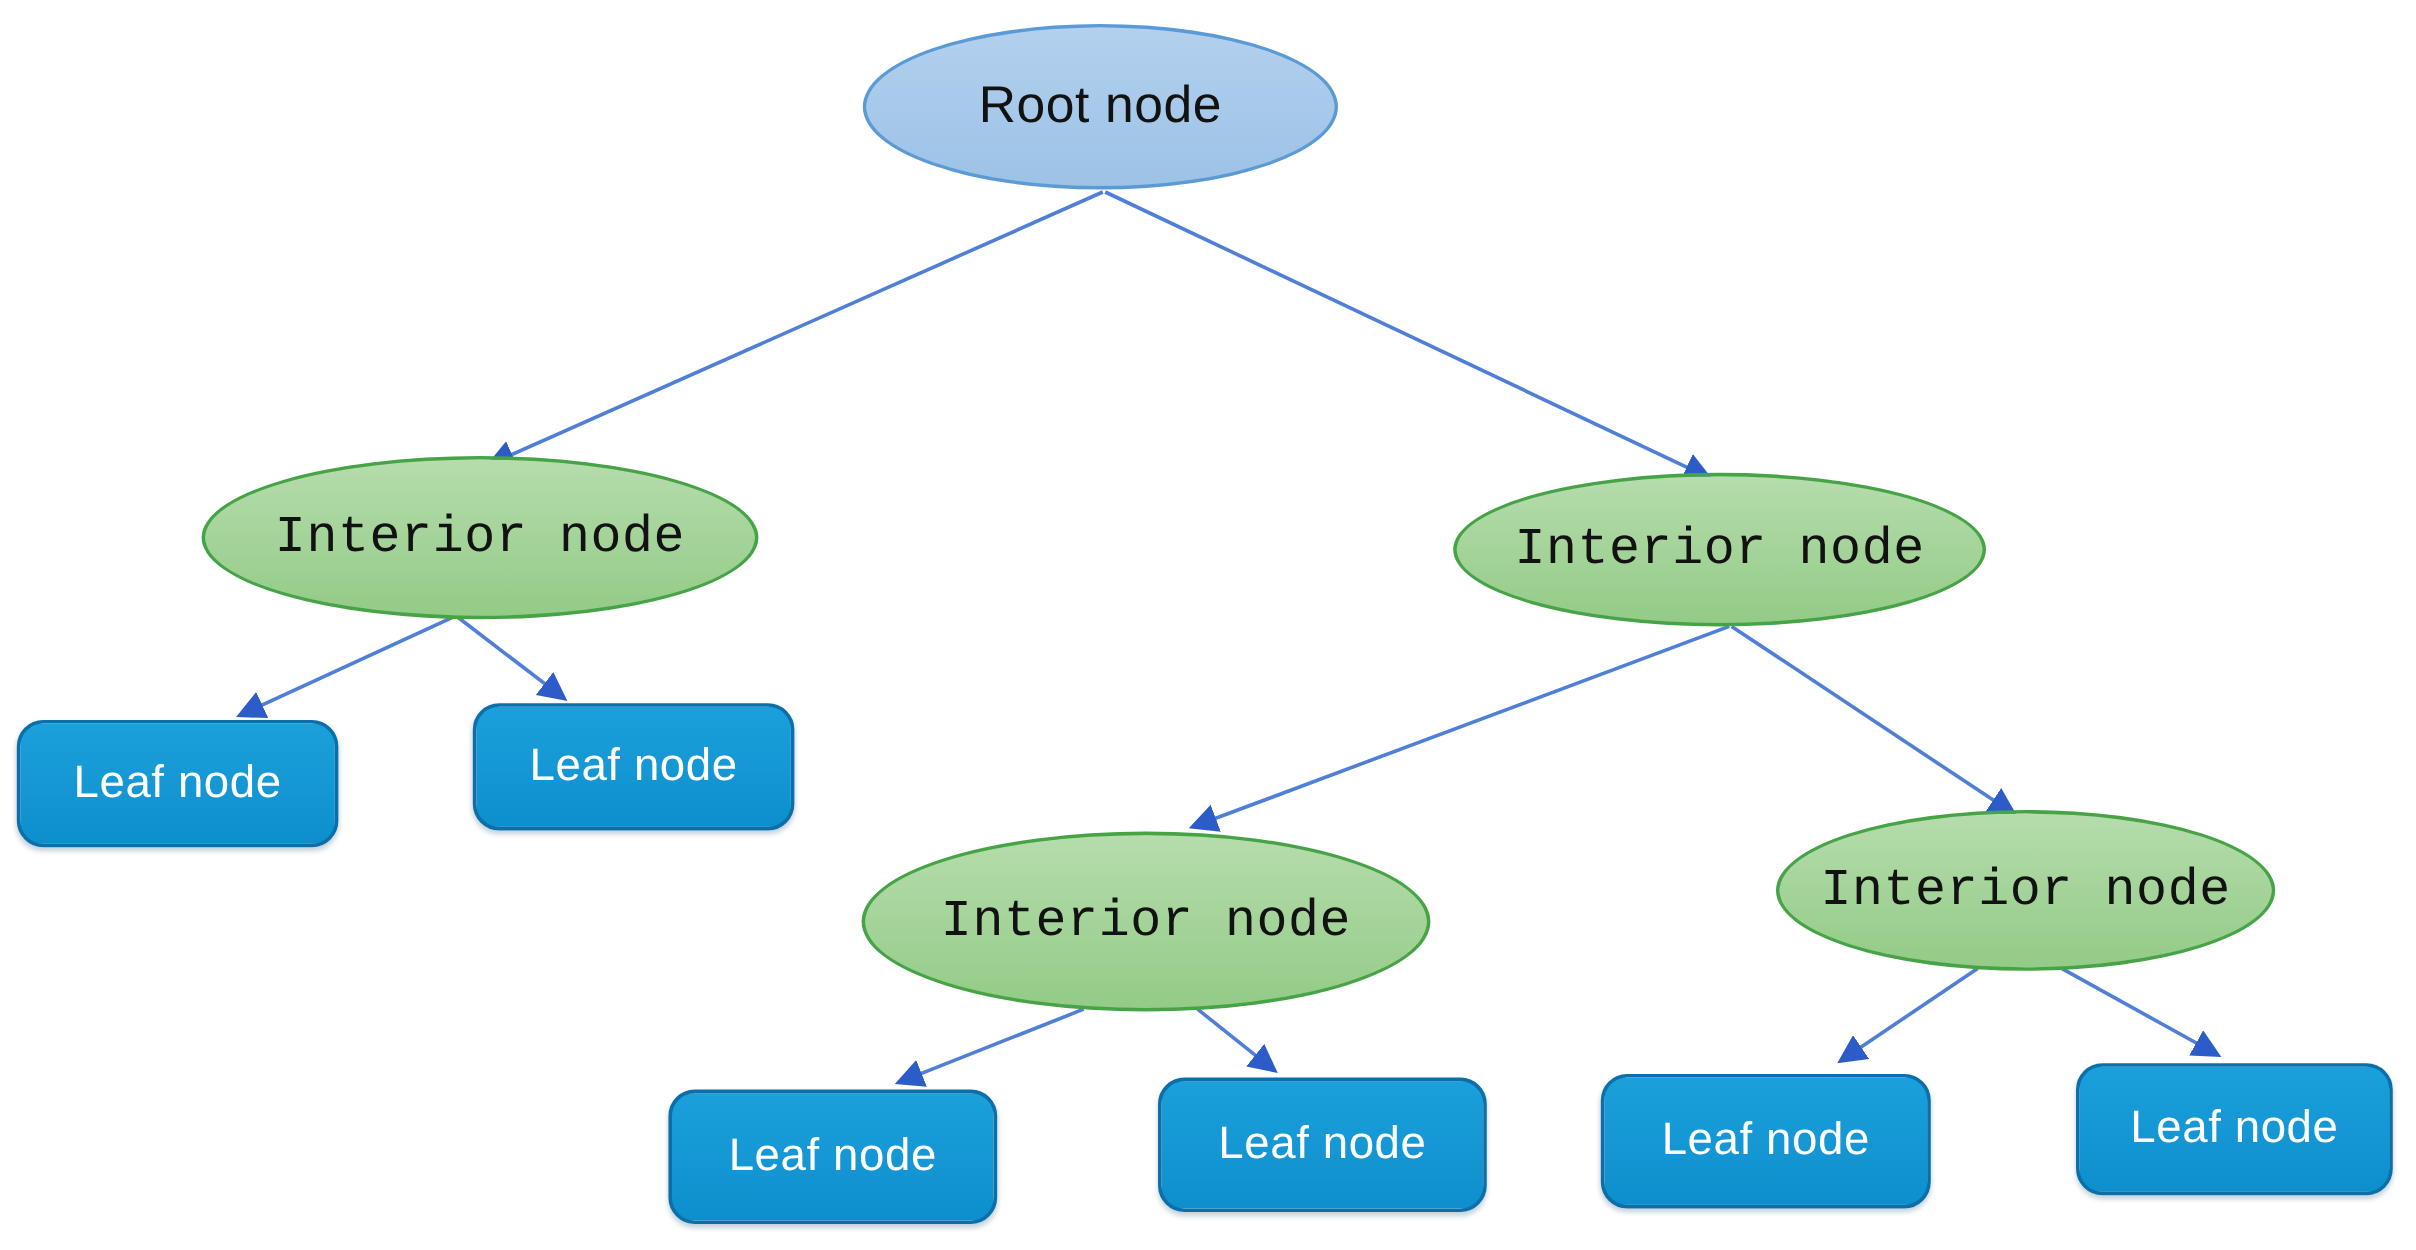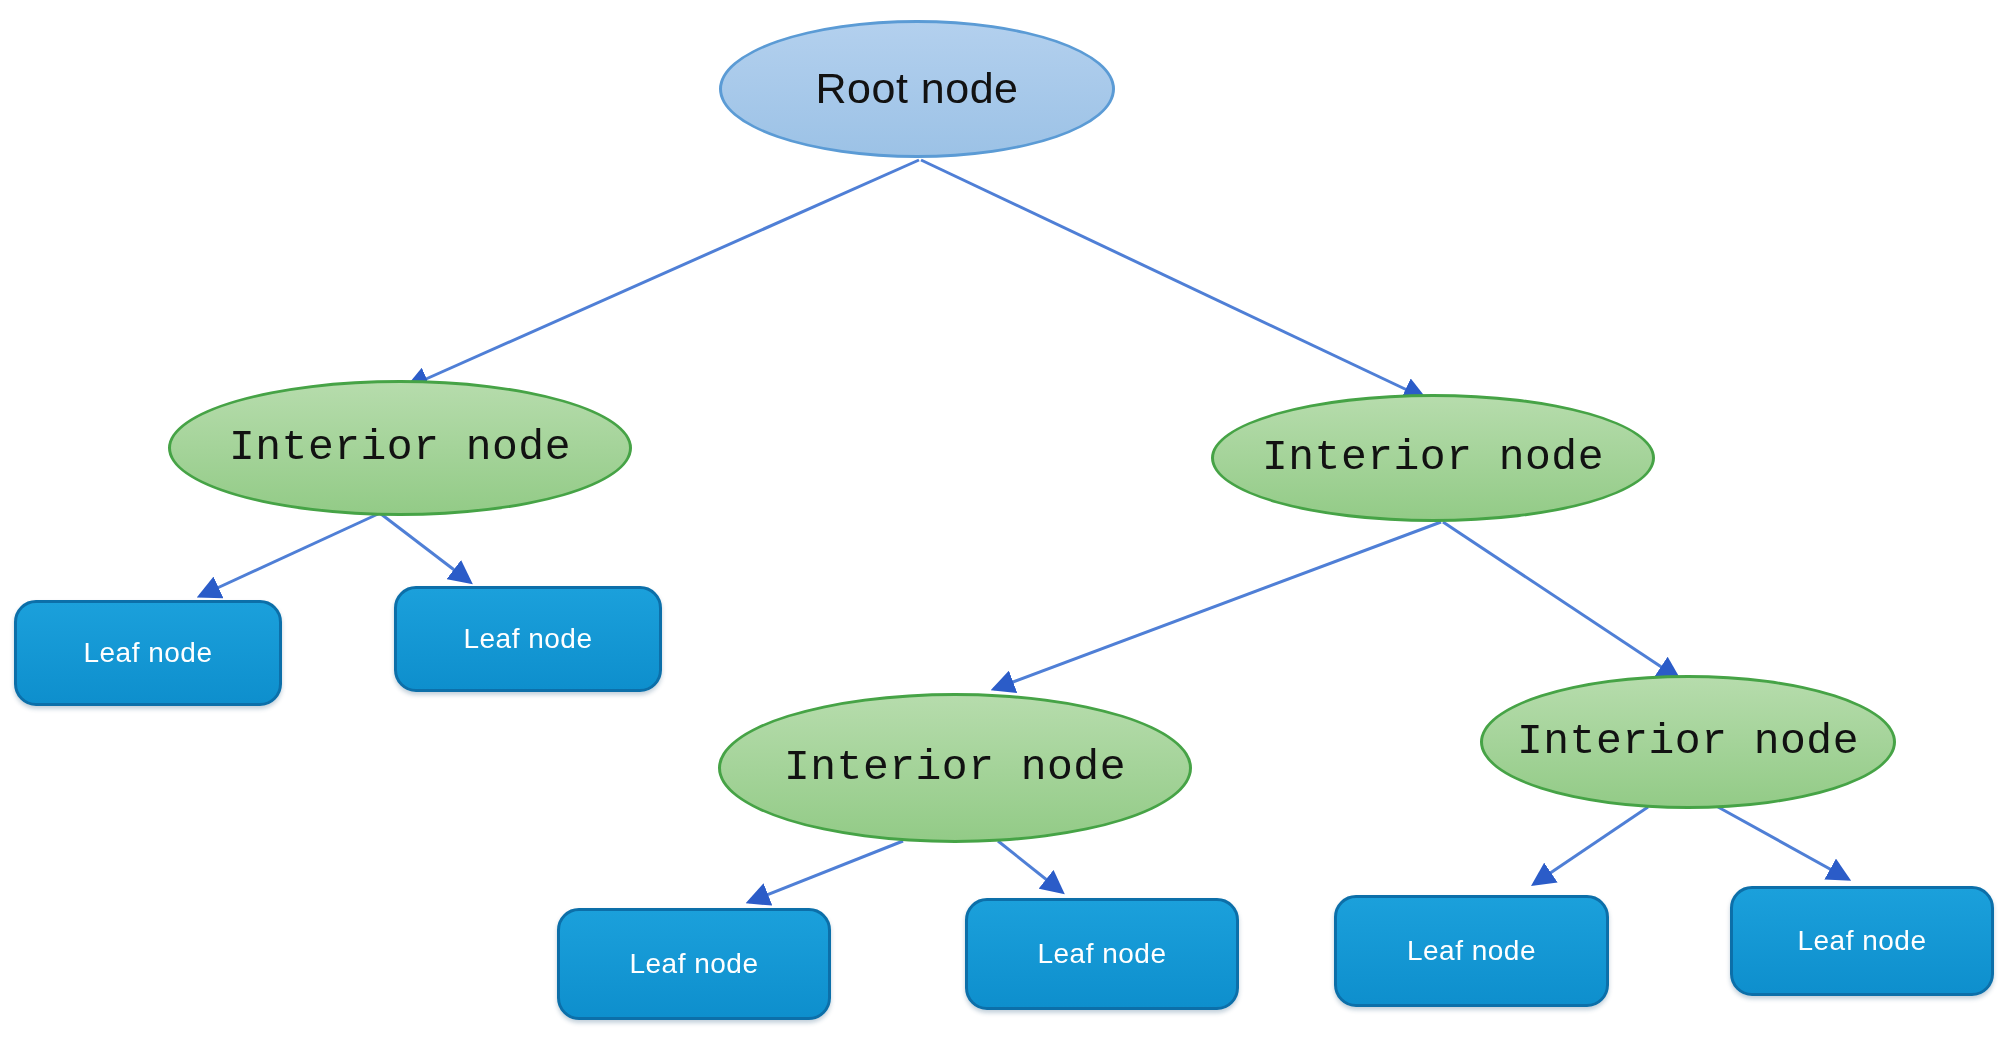--- a/index.html
+++ b/index.html
@@ -52,21 +52,21 @@
   .ellipse.interior {
     background: linear-gradient(180deg, var(--interior-fill-top, #b6dcac) 0%, var(--interior-fill-bottom, #93cb87) 100%);
     border: 3px solid var(--interior-border, #46a346);
     font-family: Liberation Mono, monospace;
   }
   .leaf {
     background: linear-gradient(180deg, var(--leaf-fill-top, #1ba0db) 0%, var(--leaf-fill-bottom, #0e8fcd) 100%);
     border: 3px solid var(--leaf-border, #0c6fa9);
     border-radius: 22px;
     color: var(--leaf-text, #ffffff);
-    font-size: 28px;
+    font-size: 38px;
     letter-spacing: 0.5px;
     box-shadow: 0 3px 4px rgba(20, 70, 110, 0.25);
   }
 </style>
 </head>
 <body>
 
 <div class="canvas">
 
   <svg class="edges-layer" viewBox="0 0 2013 1042" xmlns="http://www.w3.org/2000/svg">

